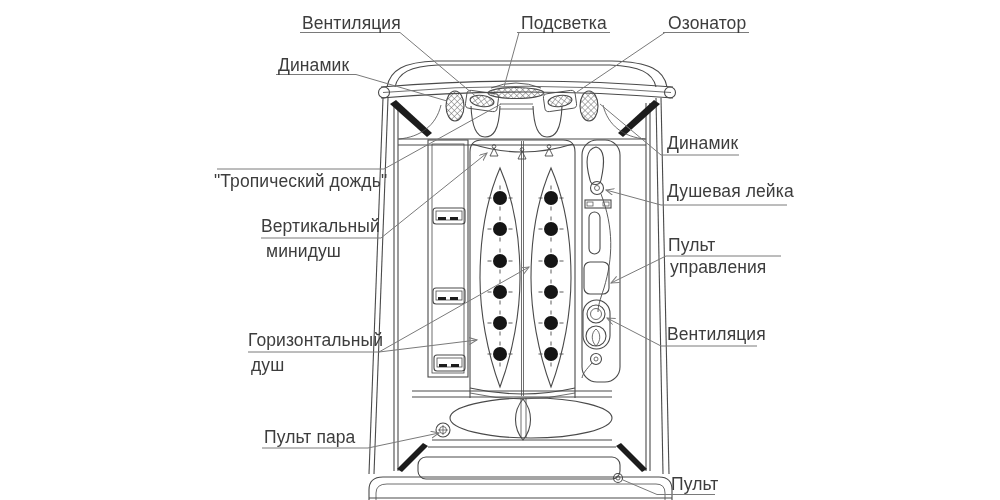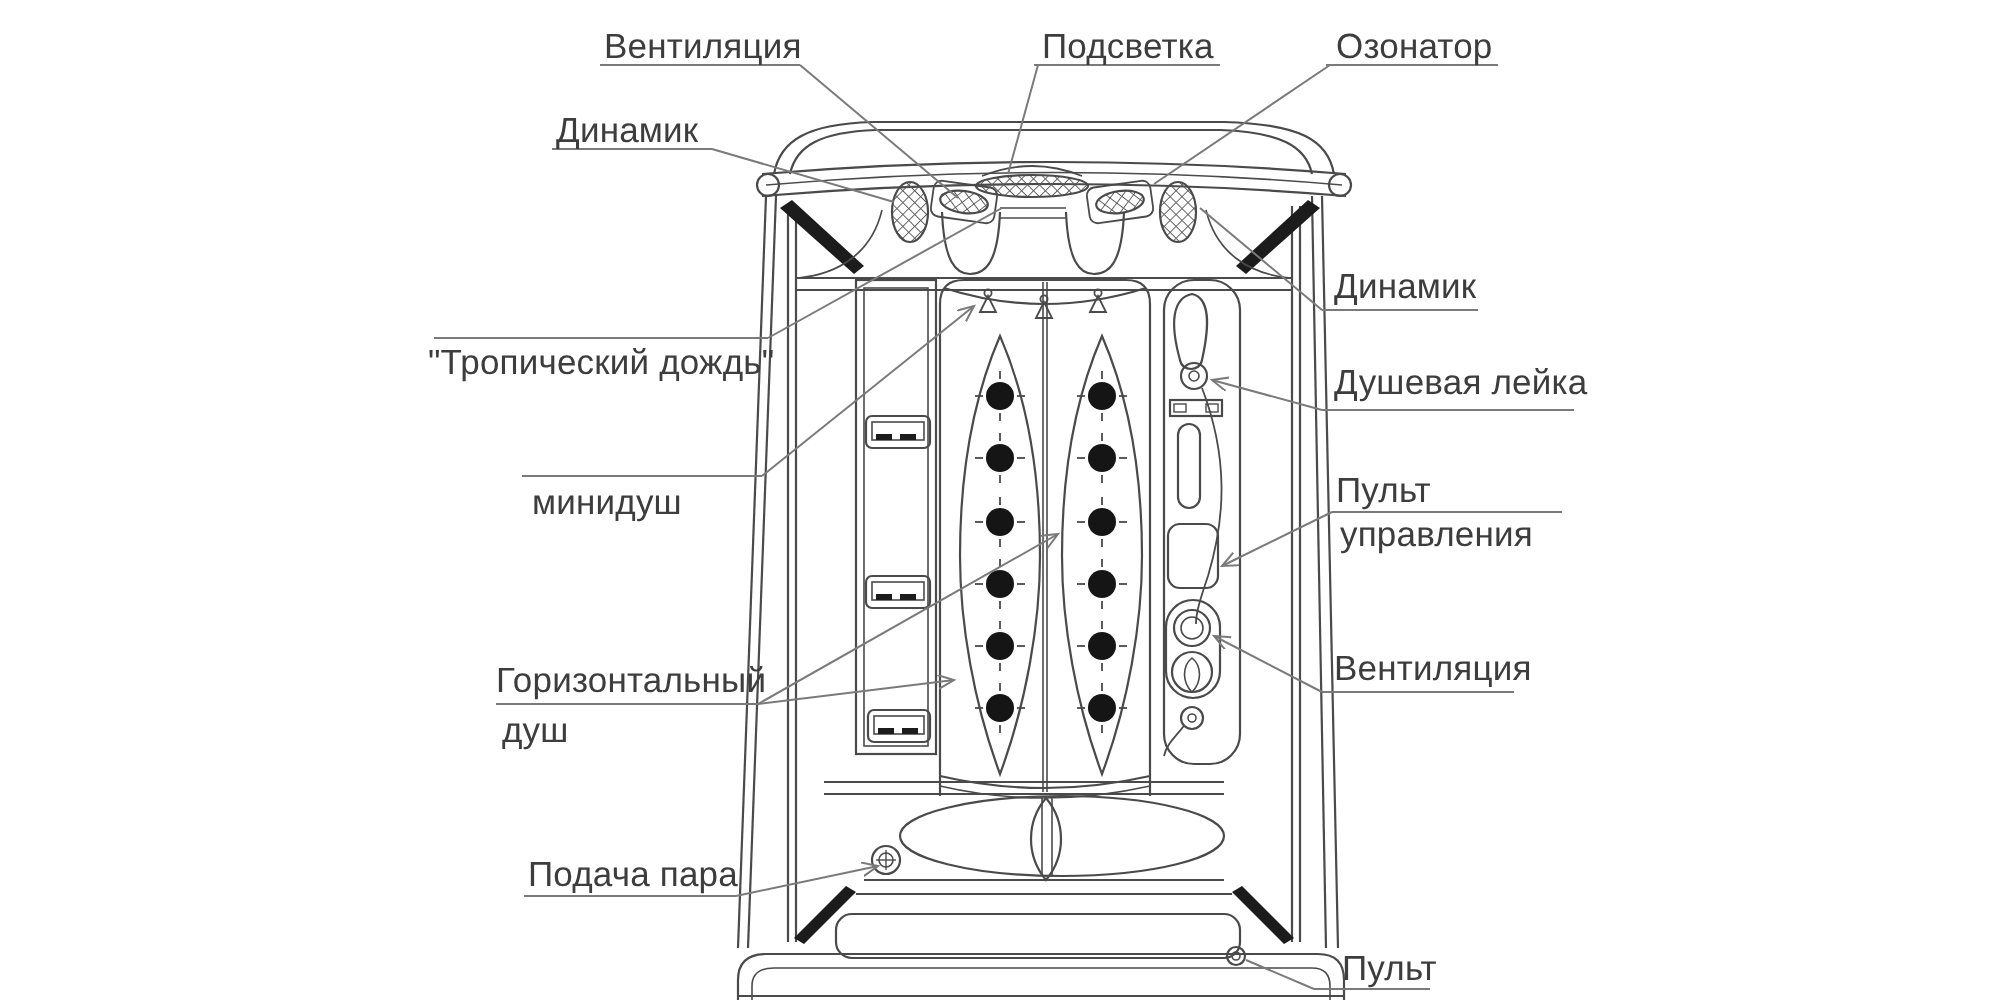--- a/index.html
+++ b/index.html
@@ -286,26 +286,27 @@
     </g>
   </svg>
 
   <div class="lbl" style="left:302px;top:14px">Вентиляция</div>
   <div class="lbl" style="left:521px;top:14px">Подсветка</div>
   <div class="lbl" style="left:668px;top:14px">Озонатор</div>
   <div class="lbl" style="left:278px;top:56px">Динамик</div>
 
   <div class="lbl" style="left:214px;top:172px">"Тропический дождь"</div>
 
+  <div class="lbl" style="left:261px;top:217px">Вертикальный</div>
   <div class="lbl" style="left:266px;top:242px">минидуш</div>
 
   <div class="lbl" style="left:248px;top:331px">Горизонтальный</div>
   <div class="lbl" style="left:251px;top:356px">душ</div>
 
-  <div class="lbl" style="left:264px;top:428px">Подача пара</div>
+  <div class="lbl" style="left:264px;top:428px">Пульт пара</div>
 
   <div class="lbl" style="left:667px;top:134px">Динамик</div>
   <div class="lbl" style="left:667px;top:182px">Душевая лейка</div>
 
   <div class="lbl" style="left:668px;top:236px">Пульт</div>
   <div class="lbl" style="left:670px;top:258px">управления</div>
 
   <div class="lbl" style="left:667px;top:325px">Вентиляция</div>
   <div class="lbl" style="left:671px;top:475px">Пульт</div>
 </div>

